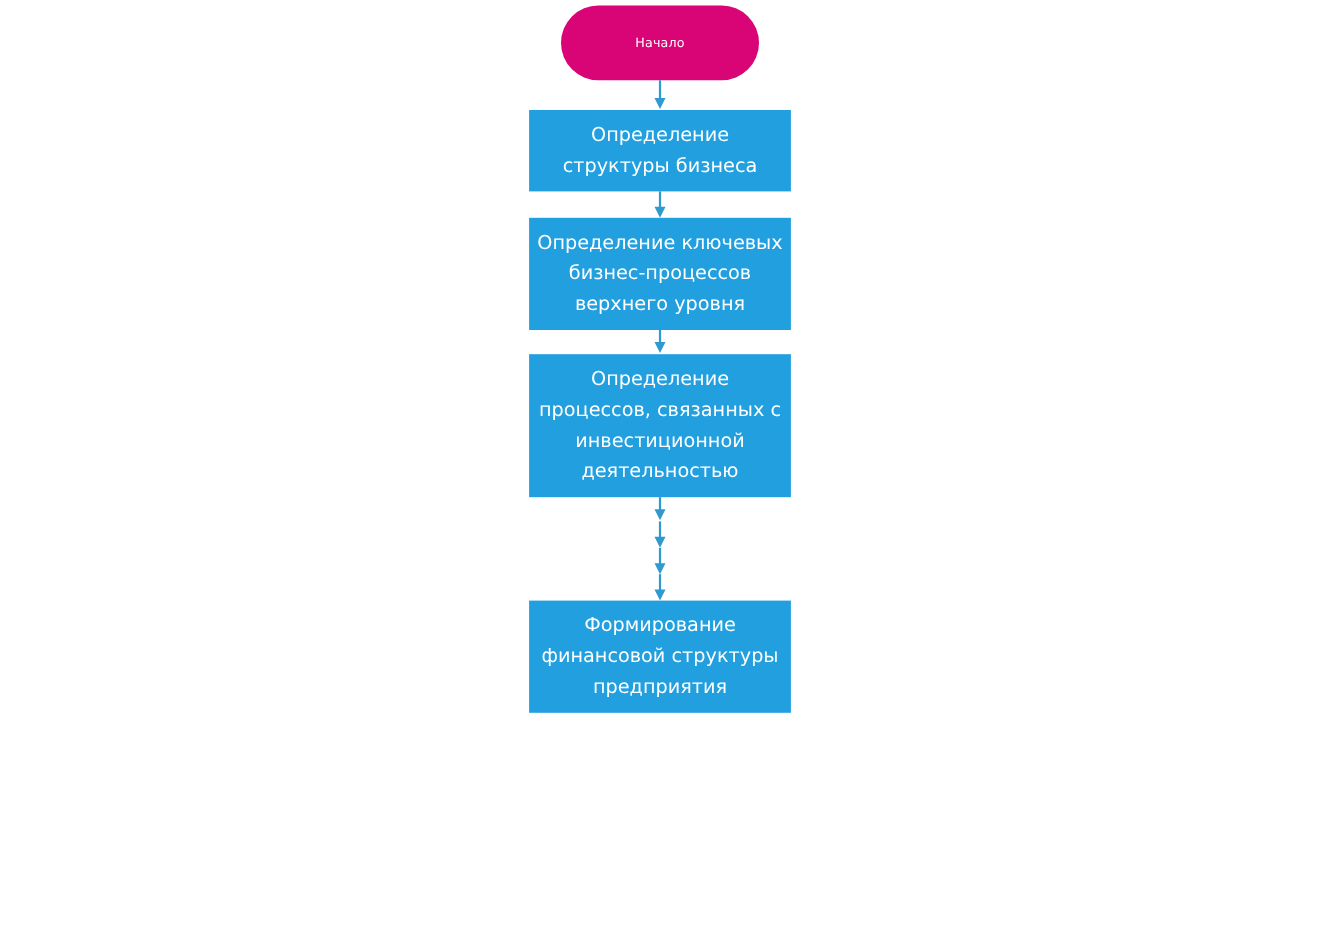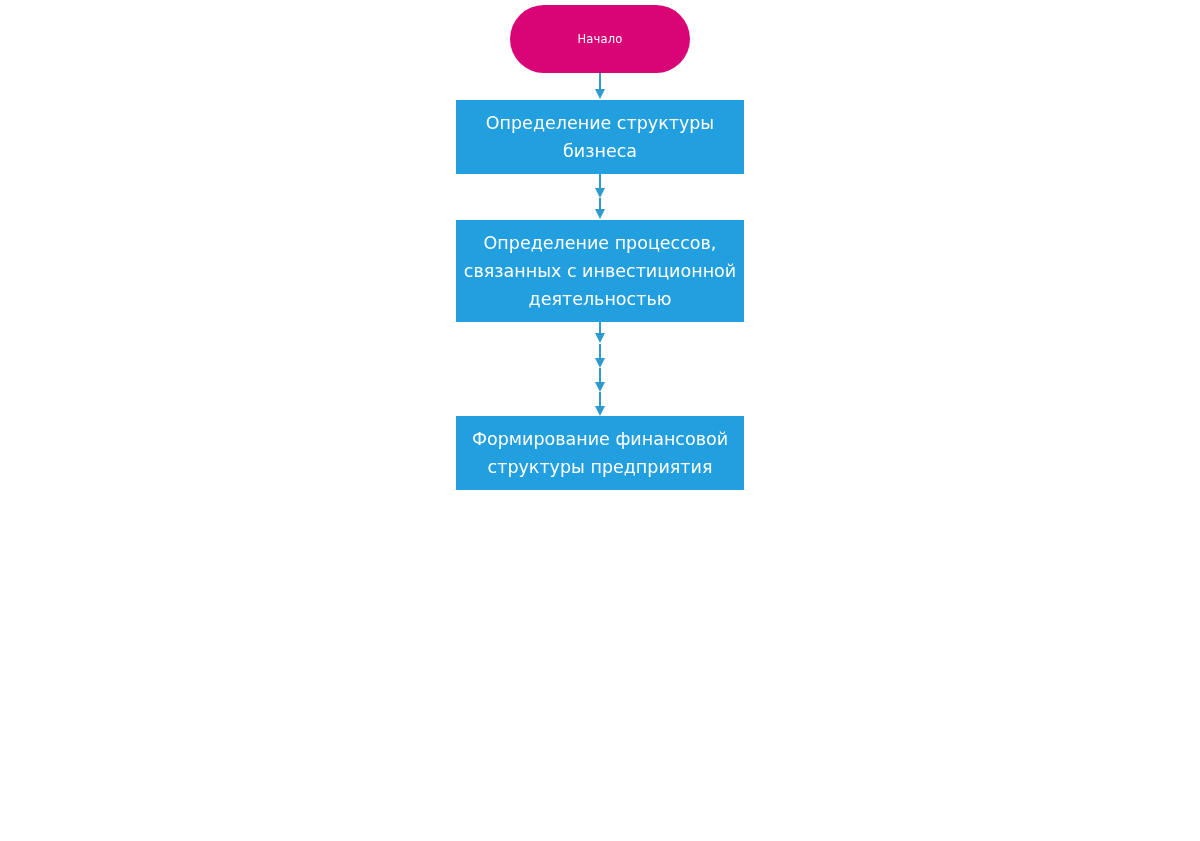--- a/index.html
+++ b/index.html
@@ -40,21 +40,21 @@
     justify-content: center;
     text-align: center;
     font-size: 11.5px;
     letter-spacing: 0.2px;
     line-height: 14px;
     box-sizing: border-box;
     padding: 16px 18px;
   }
   
   .process {
-    width: 288px;
+    width: 238px;
     background: #229fdf;
     color: #ffffff;
     display: flex;
     align-items: center;
     justify-content: center;
     text-align: center;
     font-size: 17.5px;
     line-height: 28px;
     box-sizing: border-box;
     padding: 9px 6px;
@@ -119,20 +119,23 @@
 
     <div class="process h2">
       <span class="lbl">Определение структуры бизнеса</span>
     </div>
 
     <div class="connector">
       <span class="stem"></span>
       <span class="head"></span>
     </div>
 
+    <div class="process h3">
+      <span class="lbl">Определение ключевых бизнес-процессов верхнего уровня</span>
+    </div>
 
     <div class="connector short">
       <span class="stem"></span>
       <span class="head"></span>
     </div>
 
     <div class="process h3">
       <span class="lbl">Определение процессов, связанных с инвестиционной деятельностью</span>
     </div>
 

